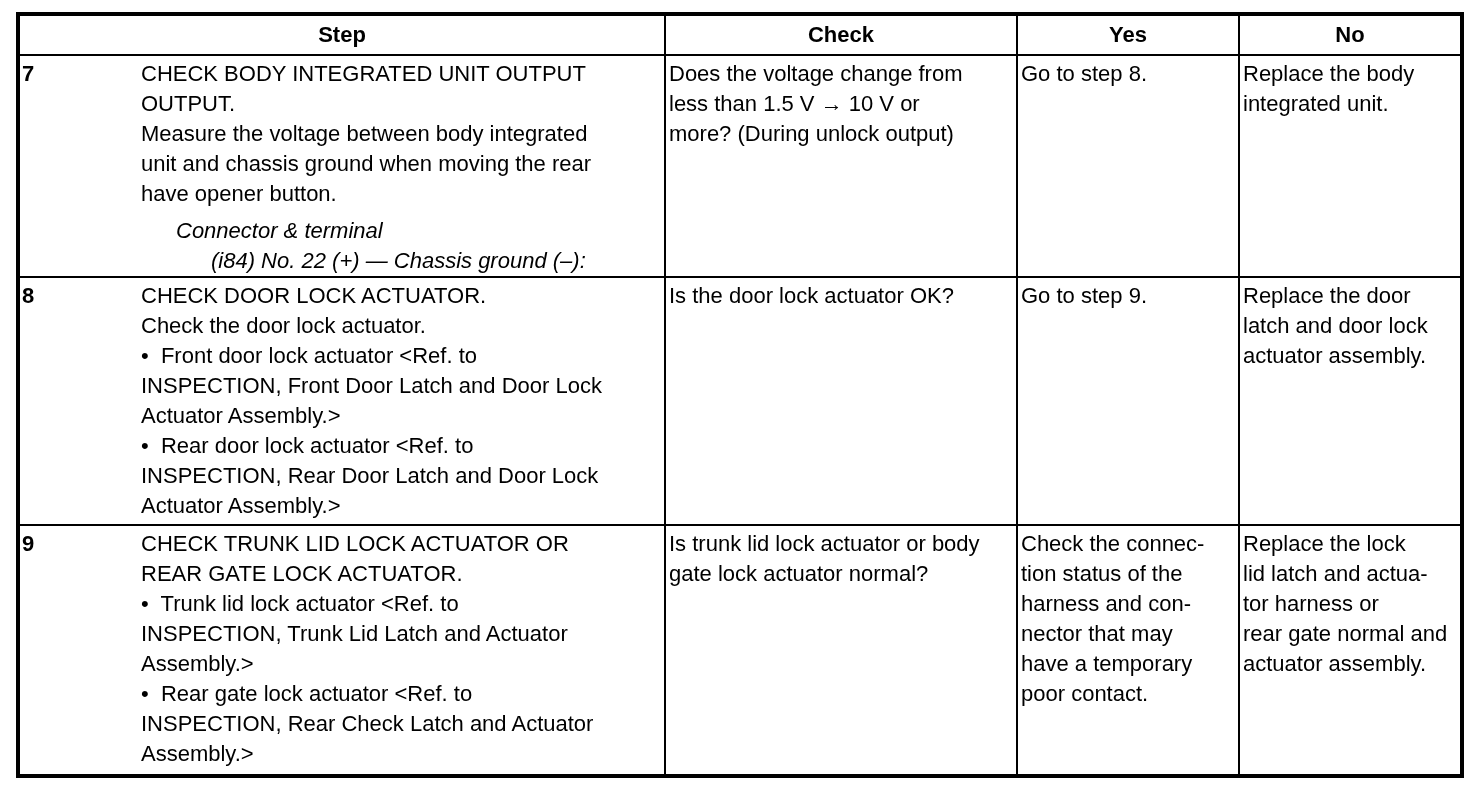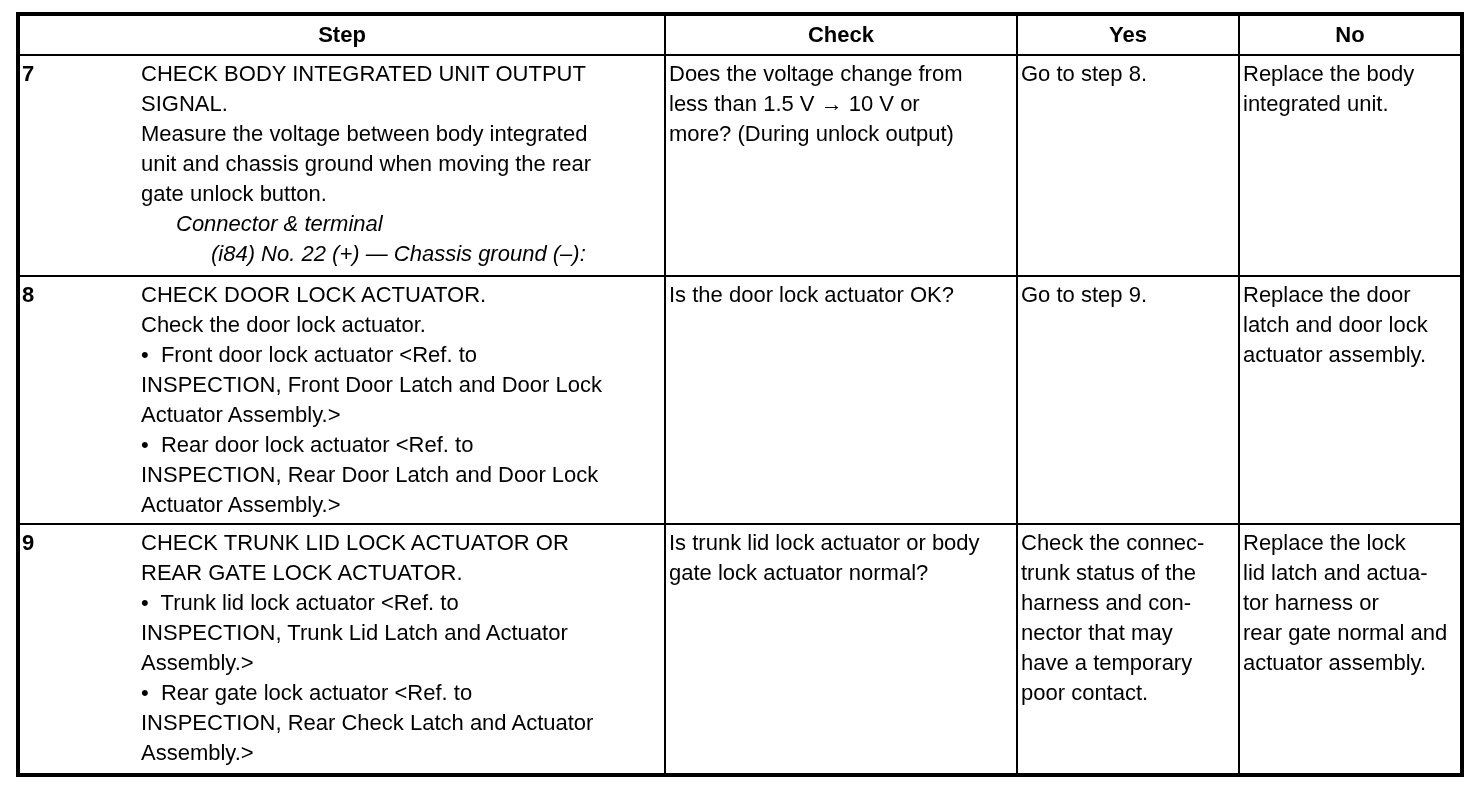--- a/index.html
+++ b/index.html
@@ -50,21 +50,21 @@
   .step-grid {
     display: grid;
     grid-template-columns: 119px 1fr;
     align-items: start;
   }
   .step-num { font-weight: bold; }
 
   .line { white-space: pre-wrap; }
   .line .b { font-weight: normal; }
   .line .i { font-style: italic; }
-  .ind-1 { padding-left: 35px; }
+  .ind-1 { padding-left: 35px; margin-top: 7px; }
   .ind-2 { padding-left: 70px; }
 </style>
 </head>
 <body>
 
 <div class="page">
   <table class="diag-table">
     <colgroup>
       <col style="width:647px">
       <col style="width:352px">
@@ -79,24 +79,24 @@
         <th>No</th>
       </tr>
     </thead>
     <tbody id="table-body">
   <tr>
     <td class="step-cell">
       <div class="step-grid">
         <div class="step-num">7</div>
         <div class="step-body">
                 <div class="line"><span class="b">CHECK BODY INTEGRATED UNIT OUTPUT</span></div>
-                <div class="line"><span class="b">SIGNAL.</span></div>
+                <div class="line"><span class="b">OUTPUT.</span></div>
                 <div class="line"><span>Measure the voltage between body integrated</span></div>
                 <div class="line"><span>unit and chassis ground when moving the rear</span></div>
-                <div class="line"><span>gate unlock button.</span></div>
+                <div class="line"><span>have opener button.</span></div>
                 <div class="line ind-1"><span class="b i">Connector &amp; terminal</span></div>
                 <div class="line ind-2"><span class="b i">(i84) No. 22 (+) — Chassis ground (–):</span></div>
               </div>
       </div>
     </td>
     <td>
             <div class="line"><span>Does the voltage change from</span></div>
             <div class="line"><span>less than 1.5 V → 10 V or</span></div>
             <div class="line"><span>more? (During unlock output)</span></div>
           </td>
@@ -153,21 +153,21 @@
                 <div class="line"><span>Assembly.&gt;</span></div>
               </div>
       </div>
     </td>
     <td>
             <div class="line"><span>Is trunk lid lock actuator or body</span></div>
             <div class="line"><span>gate lock actuator normal?</span></div>
           </td>
     <td>
             <div class="line"><span>Check the connec-</span></div>
-            <div class="line"><span>trunk status of the</span></div>
+            <div class="line"><span>tion status of the</span></div>
             <div class="line"><span>harness and con-</span></div>
             <div class="line"><span>nector that may</span></div>
             <div class="line"><span>have a temporary</span></div>
             <div class="line"><span>poor contact.</span></div>
           </td>
     <td>
             <div class="line"><span>Replace the lock</span></div>
             <div class="line"><span>lid latch and actua-</span></div>
             <div class="line"><span>tor harness or</span></div>
             <div class="line"><span>rear gate normal and</span></div>

